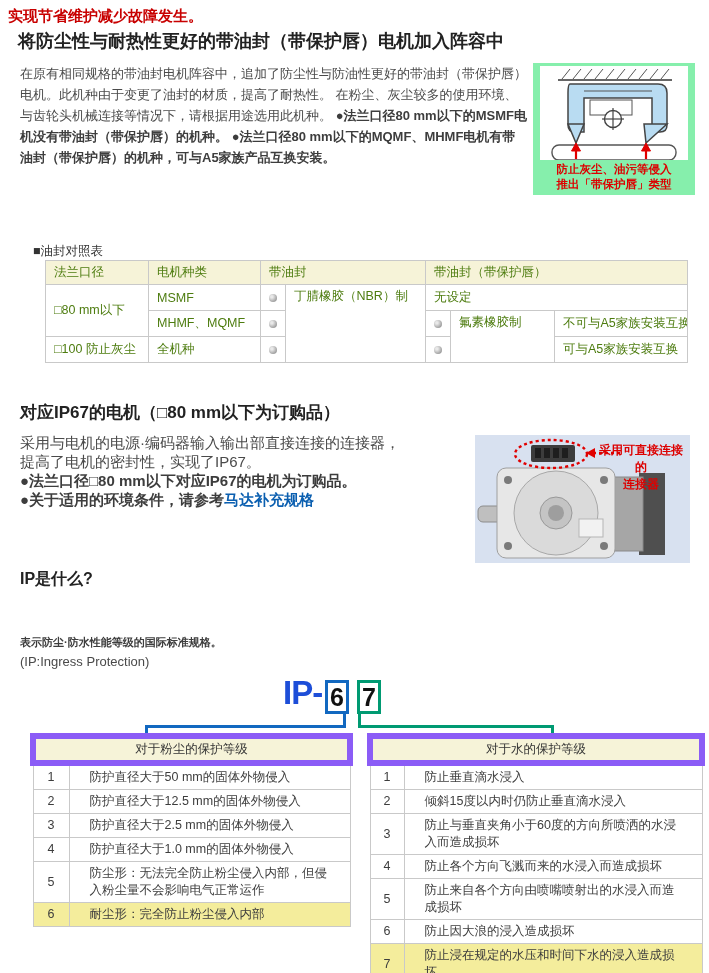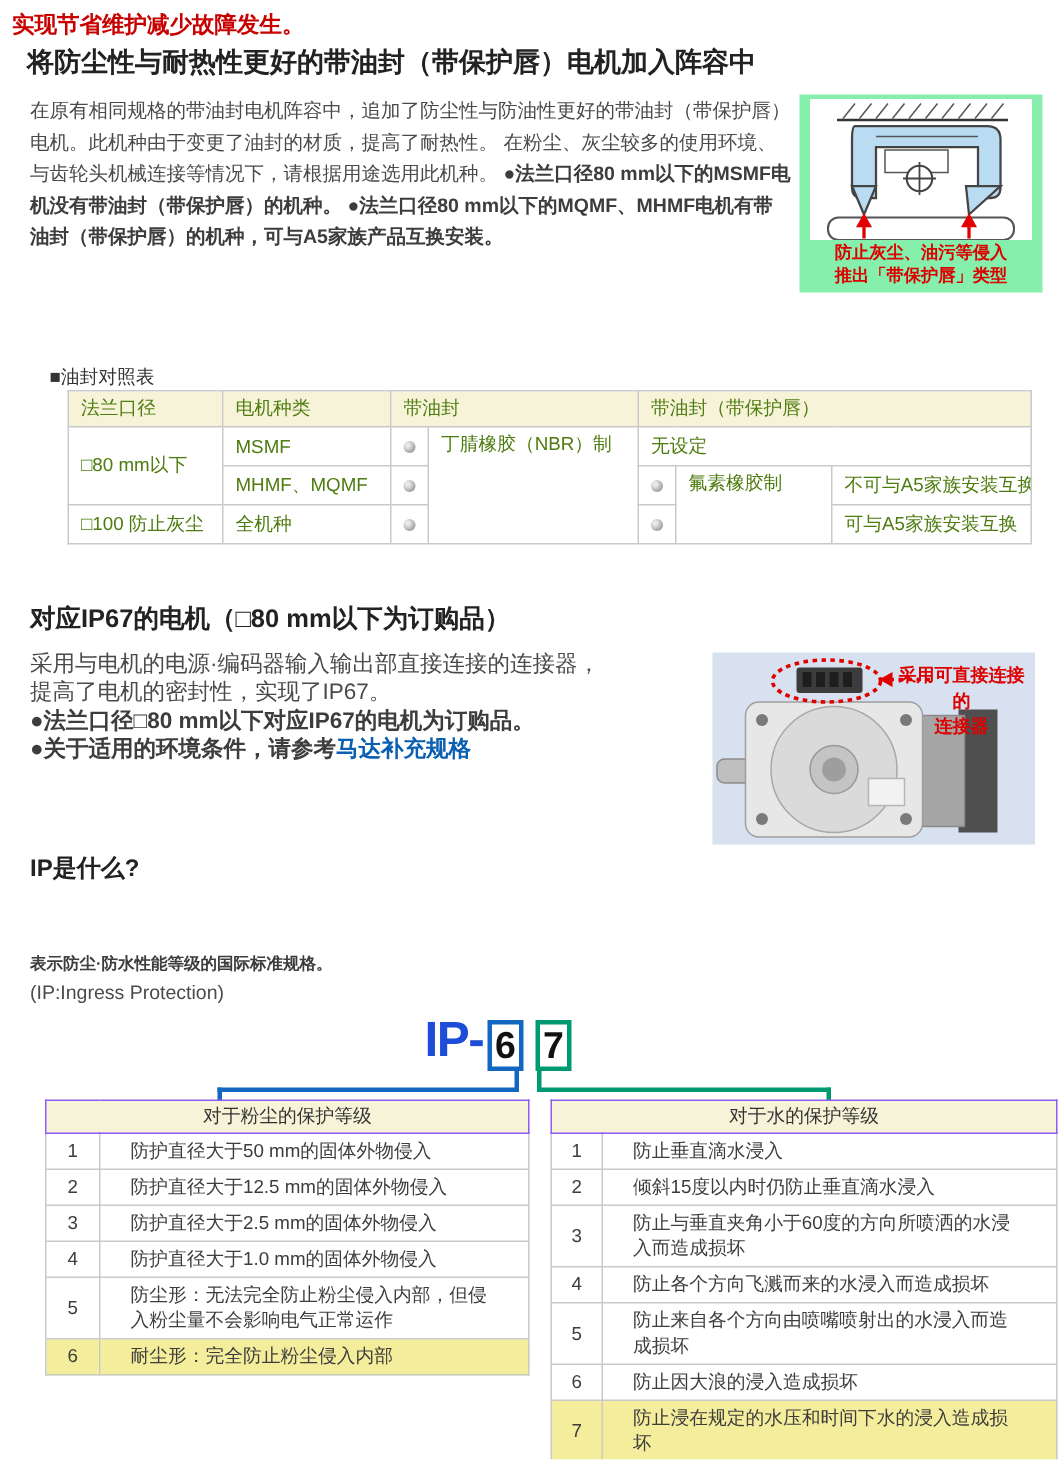--- a/index.html
+++ b/index.html
@@ -48,21 +48,21 @@
   .box7{left:357px;border-color:#009a72;}
   .conn-blue-a{left:145px;top:714px;width:198px;height:11px;
                border-right:3px solid #1268c0;border-bottom:3px solid #1268c0;}
   .conn-blue-b{left:145px;top:725px;width:3px;height:20px;background:#1268c0;}
   .conn-green-a{left:358px;top:714px;width:193px;height:11px;
                 border-left:3px solid #009a72;border-bottom:3px solid #009a72;}
   .conn-green-b{left:551px;top:725px;width:3px;height:20px;background:#009a72;}
 
   
   .prot{position:absolute;top:733px;font-size:12.5px;}
-  .prot th{background:#f6f3d8;border:1px solid #8b5cf6;font-weight:normal;color:#333;
+  .prot th{background:#f6f3d8;border:6px solid #8b5cf6;font-weight:normal;color:#333;
            text-align:center;padding:2px 4px;height:16px;}
   .prot td{border:1px solid #c9c9c9;padding:3px 20px;line-height:17px;color:#3d3d3d;}
   .prot td.lv{text-align:center;padding:3px 2px;}
   .prot tr.hl td{background:#f4ed9c;}
   .dust{left:30px;width:323px;}
   .water{left:367px;width:338px;}
 </style>
 </head>
 <body>
 

